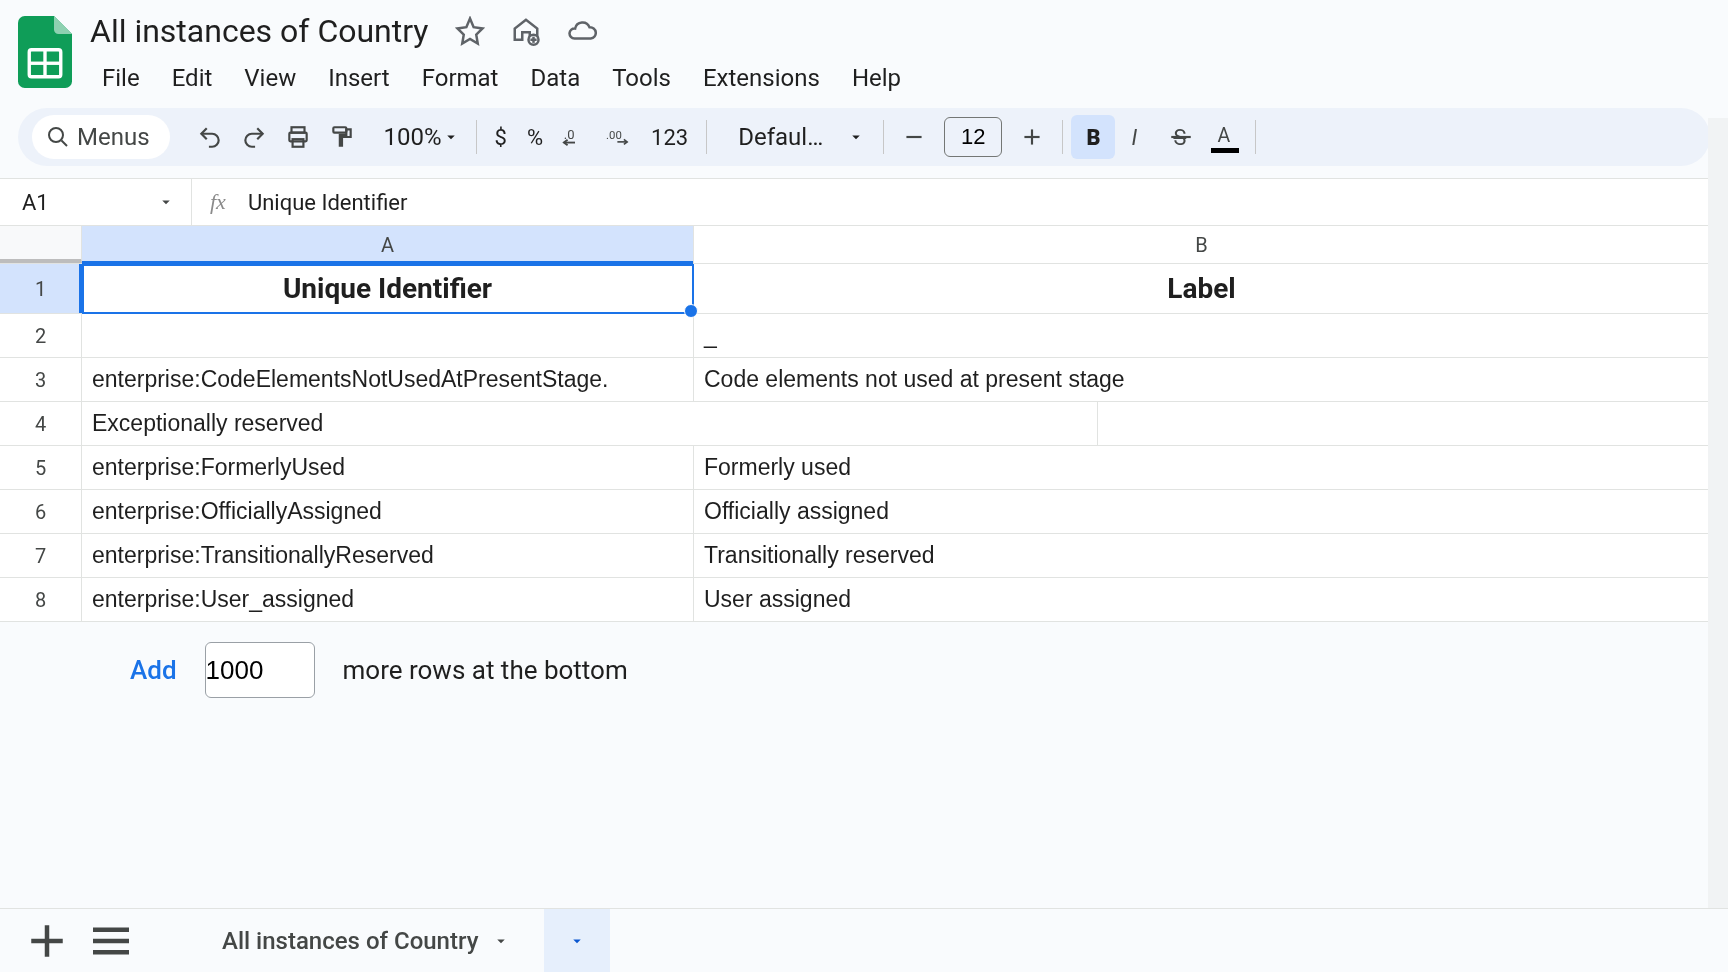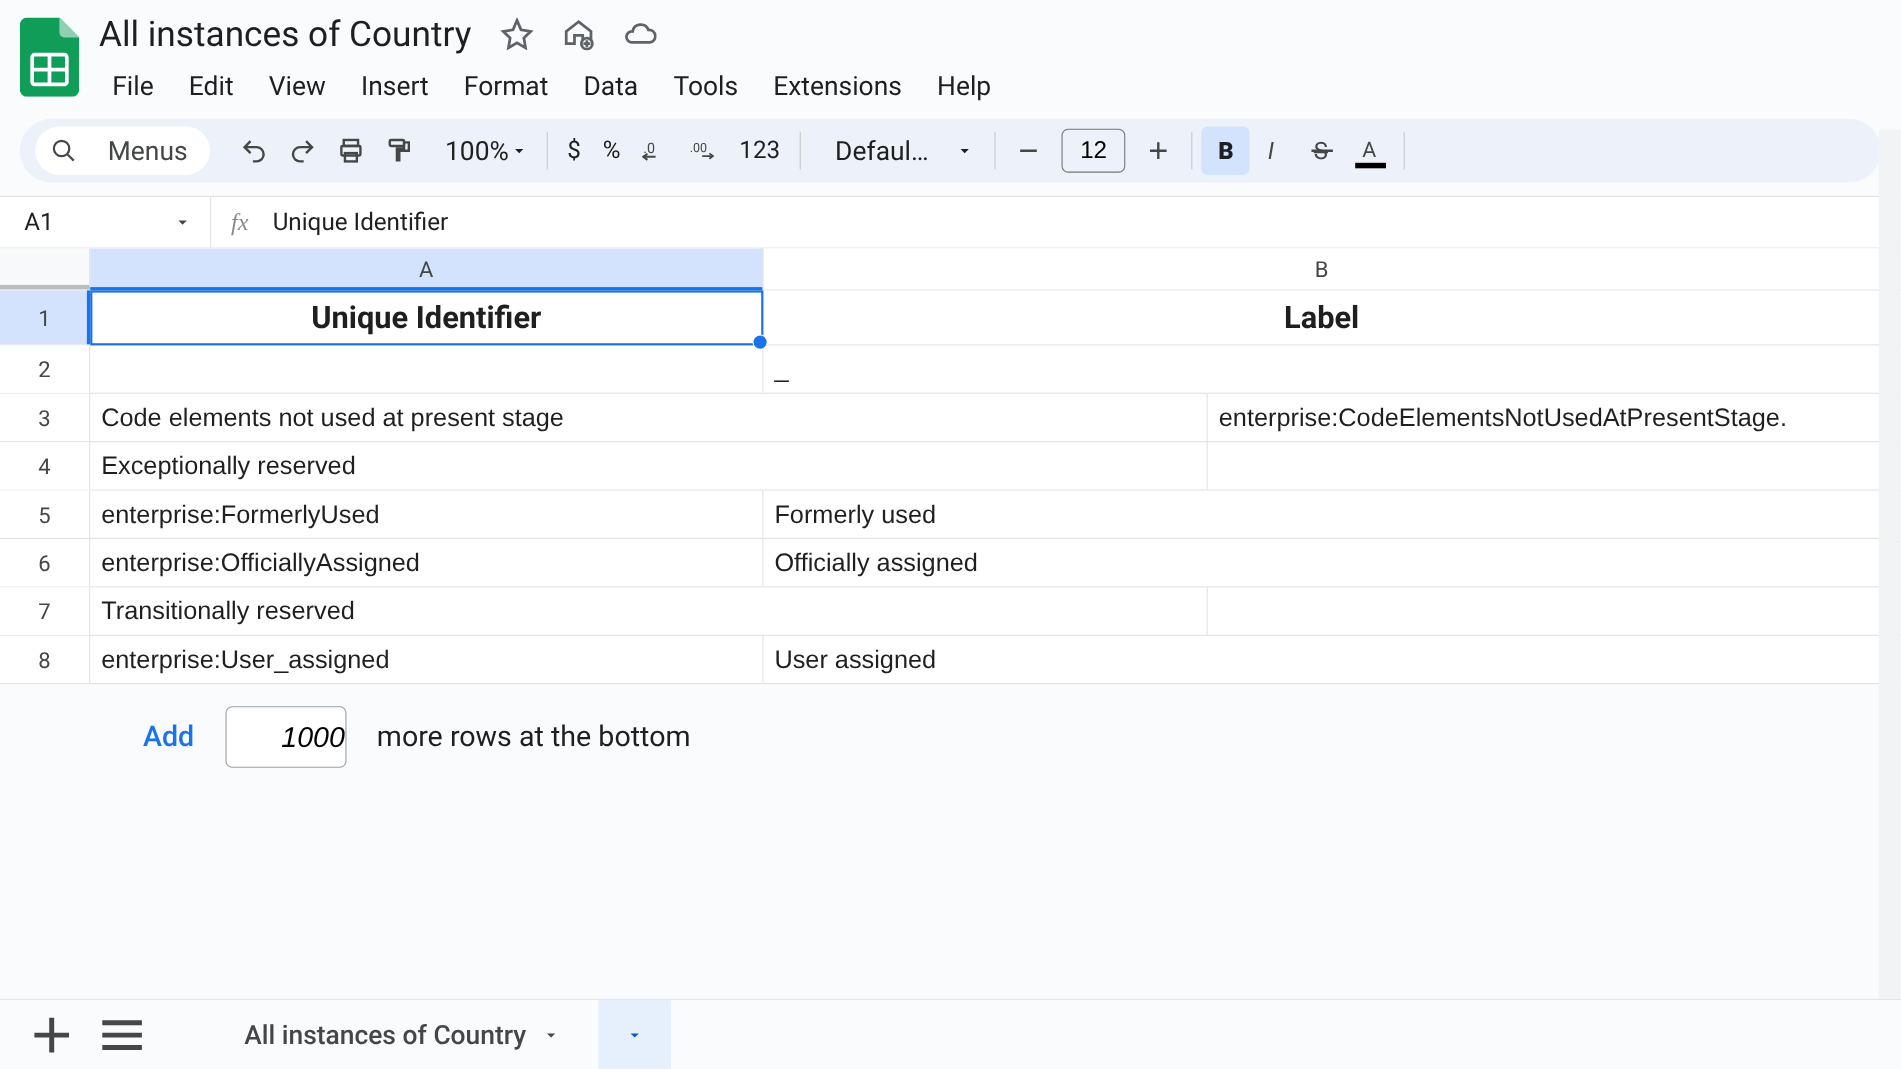--- a/index.html
+++ b/index.html
@@ -58,21 +58,21 @@
   padding: 0 14px;
   gap: 0;
 }
 .tb-search {
   display: flex;
   align-items: center;
   background: #fff;
   border-radius: 30px;
   height: 44px;
   padding: 0 20px 0 14px;
-  gap: 28px;
+  gap: 7px;
 }
 .tb-search .icon { width: 24px; height: 24px; color: #444746; }
 .tb-search-text { font-size: 24px; color: #444746; }
 .tb-btn {
   width: 44px; height: 44px;
   display: flex; align-items: center; justify-content: center;
   color: #444746; cursor: pointer;
   border-radius: 6px;
 }
 .tb-btn svg { width: 26px; height: 26px; }
@@ -253,23 +253,22 @@
 .add-rows {
   display: flex; align-items: center; gap: 28px;
   padding: 20px 0 0 130px;
   font-size: 26px;
 }
 .add-link { color: #1a73e8; font-weight: 500; cursor: pointer; }
 .add-count {
   width: 110px; height: 56px;
   border: 1px solid #9aa0a6;
   border-radius: 6px;
-  text-align: right;
+  text-align: left;
   font-size: 26px;
-  font-style: italic;
 }
 .add-suffix { color: #1f1f1f; }
 
 
 .sheetbar {
   position: absolute;
   bottom: 0; left: 0; right: 0;
   height: 64px;
   background: #f9fbfd;
   border-top: 1px solid #e1e3e1;
@@ -492,39 +491,40 @@
     <div class="cell col-B">Label</div>
   </div>
 
   <div class="grid-row row-n">
     <div class="row-header">2</div>
     <div class="cell col-A"></div>
     <div class="cell col-B">_</div>
   </div>
   <div class="grid-row row-n">
     <div class="row-header">3</div>
+    <div class="cell col-A">enterprise:CodeElementsNotUsedAtPresentStage.</div>
     <div class="cell col-B">Code elements not used at present stage</div>
-    <div class="cell col-A">enterprise:CodeElementsNotUsedAtPresentStage.</div>
   </div>
   <div class="grid-row row-n">
     <div class="row-header">4</div>
     <div class="cell col-B">Exceptionally reserved</div>
   </div>
   <div class="grid-row row-n">
     <div class="row-header">5</div>
     <div class="cell col-A">enterprise:FormerlyUsed</div>
     <div class="cell col-B">Formerly used</div>
   </div>
   <div class="grid-row row-n">
     <div class="row-header">6</div>
     <div class="cell col-A">enterprise:OfficiallyAssigned</div>
     <div class="cell col-B">Officially assigned</div>
   </div>
   <div class="grid-row row-n">
     <div class="row-header">7</div>
+    <div class="cell col-A">enterprise:TransitionallyReserved</div>
     <div class="cell col-B">Transitionally reserved</div>
   </div>
   <div class="grid-row row-n">
     <div class="row-header">8</div>
     <div class="cell col-A">enterprise:User_assigned</div>
     <div class="cell col-B">User assigned</div>
   </div>
 
   <div class="active-cell"></div>
 </div>

